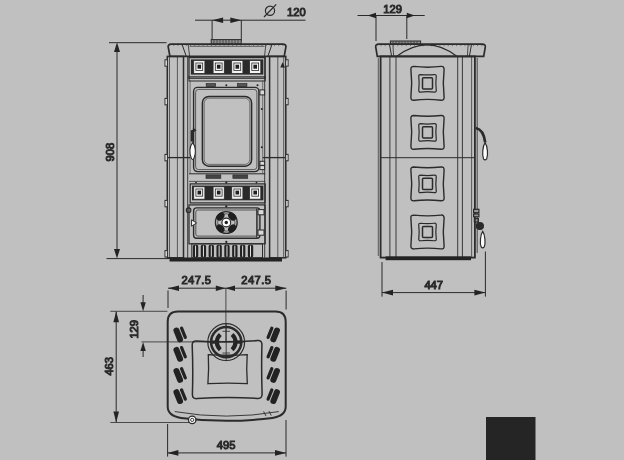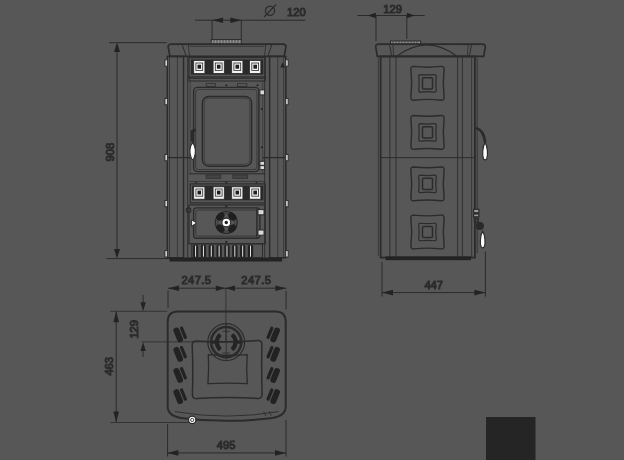--- a/index.html
+++ b/index.html
@@ -1,16 +1,16 @@
 <!DOCTYPE html>
 <html><head>
 <meta charset="utf-8">
 <style>
 html,body{margin:0;padding:0;background:#ffffff;}
-#page{position:relative;width:624px;height:460px;background:#0369a1;overflow:hidden;filter:grayscale(1);}
+#page{position:relative;width:624px;height:460px;background:#f0abfc;overflow:hidden;filter:grayscale(1);}
 svg{display:block;}
 text{font-family:"Liberation Sans",sans-serif;fill:#232323;}
 </style>
 </head>
 <body>
 <div id="page">
 <svg width="624" height="460" viewBox="0 0 624 460" fill="none" stroke="none">
 <g stroke="#2b2b2b" stroke-width="1" fill="none">
 
 <g>

